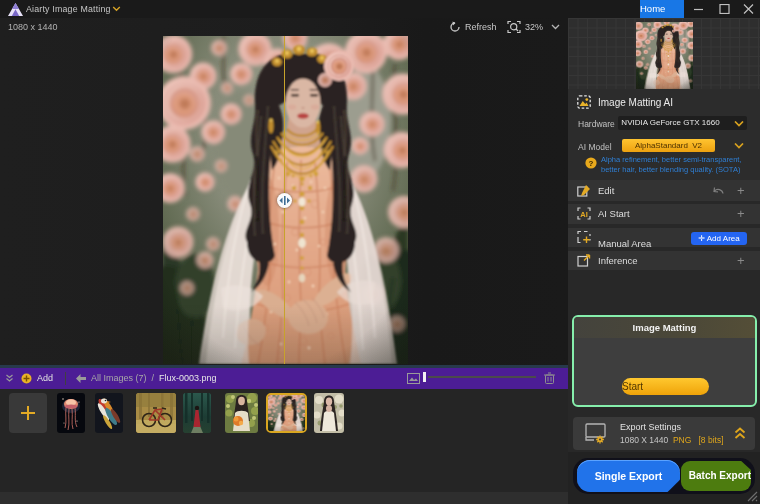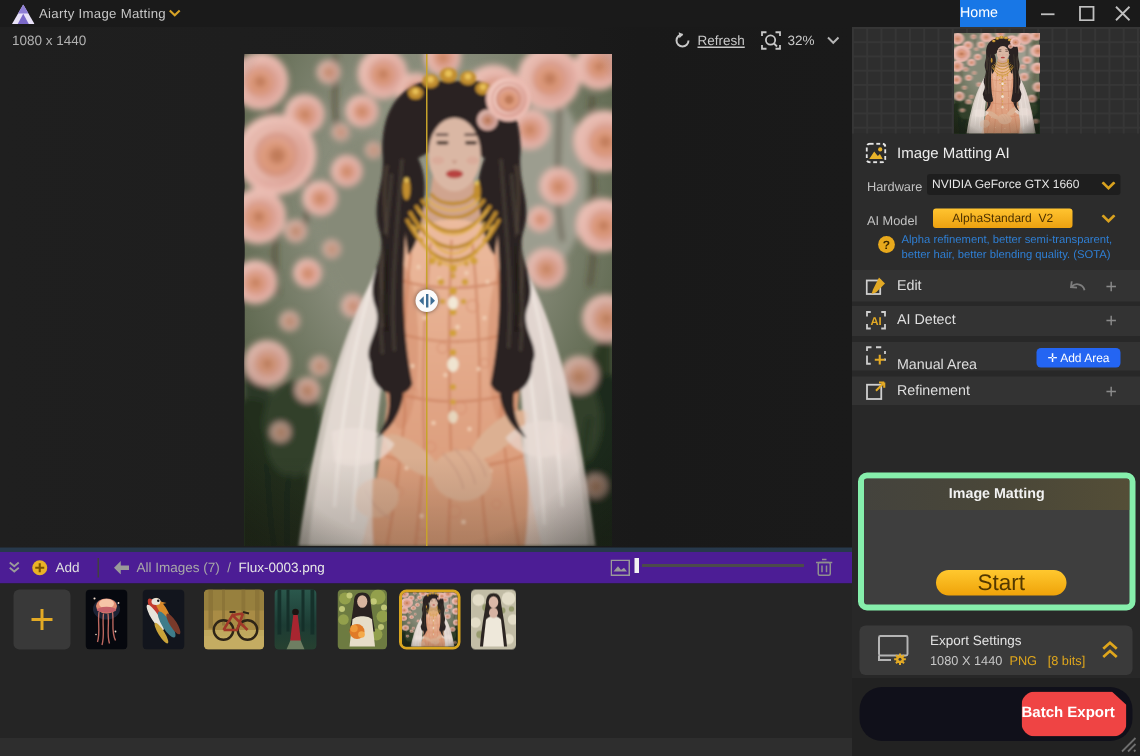--- a/index.html
+++ b/index.html
@@ -11,21 +11,21 @@
   
   #titlebar { left:0; top:0; width:760px; height:18px; background:#1a1a1a; }
   #appname { left:26px; top:4px; font-size:8.8px; color:#c6c6c6; letter-spacing:.2px; }
   #homebtn { left:640px; top:0; width:44px; height:18px; background:#1877e6; color:#fff;
     font-size:9.5px; line-height:18px; }
 
   
   #canvas { left:0; top:18px; width:568px; height:348px;
     background:linear-gradient(90deg,#1f1f1f 0%,#1d1d1d 55%,#191919 75%,#1a1a1a 100%); }
   #dims { left:8px; top:4px; font-size:9px; color:#b2b2b2; }
-  #refreshtxt { left:465px; top:4px; font-size:9px; color:#c8c8c8;text-decoration:underline; }
+  #refreshtxt { left:465px; top:4px; font-size:9px; color:#c8c8c8; }
   #zoomtxt { left:525px; top:4px; font-size:9px; color:#c8c8c8; }
   #watermark { left:374px; top:192px; font-size:53px; font-weight:800; letter-spacing:1px;
     color:rgba(255,255,255,0.055); }
   #photo { left:163px; top:18px; width:245px; height:328px; }
   #divline { left:284px; top:18px; width:1px; height:328px; background:#c7a32b; }
   #handle { left:277px; top:175px; width:15px; height:15px; background:#fbfbfb;
     border-radius:50%; box-shadow:0 0 3px rgba(0,0,0,.5); }
 
   
   #bluesep { left:0; top:365px; width:568px; height:3px; background:#27394c; }
@@ -53,35 +53,35 @@
     color:#e6e6e6; font-size:8px; text-align:center; line-height:14px; padding-right:24px; }
   #aisel { left:54px; top:121px; width:93px; height:13px; border-radius:2px;
     background:linear-gradient(180deg,#ffc430,#eda110);
     color:#4c3100; font-size:8px; text-align:center; line-height:13px; font-weight:400;}
   .bluetxt { position:absolute; font-size:7.5px; color:#2f7fd4; }
 
   #addarea { left:123px; top:214px; width:56px; height:13px; background:#2465f2; border-radius:3px;
     color:#fff; font-size:8px; text-align:center; line-height:13px; }
 
   #imcard { left:4px; top:297px; width:185px; height:92px; background:#3e3e3e; border-radius:6px;
-    border:4px solid #86efac; overflow:hidden; }
+    border:2px solid #86efac; overflow:hidden; }
   #imhead { left:0; top:0; width:100%; height:21px;
     background:linear-gradient(90deg,#44433d,#4a4738 55%,#544e37);
     color:#f2f2f2; font-size:9.5px; font-weight:700; text-align:center; line-height:21px; }
   #imtxt { left:0; top:31px; width:100%; text-align:center; font-size:8.5px; color:#b2b2b2; }
   #startbtn { left:48px; top:61px; width:87px; height:17px; border-radius:9px;
-    background:linear-gradient(180deg,#ffc82f,#efa309); color:#523800; font-size:15px;
-    text-align:center; line-height:17px; }
+    background:linear-gradient(180deg,#ffc82f,#efa309); color:#523800; font-size:10px;
+    text-align:left; line-height:17px; }
 
   #exportpanel { left:5px; top:399px; width:182px; height:33px; background:#3a3a3a; border-radius:4px; }
   #singlebtn { left:9px; top:442px; width:103px; height:32px; background:#2173ea;
     border-radius:13px; color:#fff; font-size:10.5px; font-weight:700; text-align:center;
     line-height:32px; clip-path:polygon(0 0,100% 0,100% 62%,88% 100%,0 100%); box-shadow:inset 0 1px 0 #5aa2ff;}
-  #batchbtn { left:113px; top:443px; width:70px; height:30px; background:#ef4444;
-    border-radius:9px; color:#fff; font-size:10px; font-weight:700; text-align:left;
+  #batchbtn { left:113px; top:443px; width:70px; height:30px; background:#4d7c0f;
+    border-radius:9px; color:#fff; font-size:10px; font-weight:700; text-align:right;
     line-height:30px; clip-path:polygon(0 0,86% 0,100% 30%,100% 100%,0 100%); }
   #btnshadow { left:5px; top:440px; width:182px; height:36px; background:#10101a; border-radius:15px;}
 </style>
 </head>
 <body>
 <div id="stage">
 
   <div class="abs" id="titlebar">
     <svg class="abs" style="left:8px;top:3px" width="15" height="13" viewBox="0 0 15 13">
       <path d="M7.5 0 L15 13 L0 13 Z" fill="#e8e2f8"></path>
@@ -241,36 +241,36 @@
     <div class="rowtxt" style="top:167px">Edit</div>
     <svg class="abs" style="left:144px;top:169px" width="13" height="8" viewBox="0 0 13 8">
       <path d="M11 6.5 A5 5 0 0 0 2.5 4 M2.5 0.5 L2 4.5 L6 4.8" stroke="#7e7e7e" stroke-width="1.2" fill="none"></path>
     </svg>
     <div class="plus" style="top:165px">+</div>
 
     <svg class="abs" style="left:9px;top:189px" width="14" height="13" viewBox="0 0 14 13">
       <path d="M3.5 1 H1 V4 M10.5 1 H13 V4 M13 9 V12 H10.5 M1 9 V12 H3.5" stroke="#cfcfcf" stroke-width="1.2" fill="none"></path>
       <text x="7" y="9.6" font-size="7.5" font-weight="700" fill="#e3aa25" text-anchor="middle">AI</text>
     </svg>
-    <div class="rowtxt" style="top:190px">AI Detect</div>
+    <div class="rowtxt" style="top:190px">AI Start</div>
     <div class="plus" style="top:188px">+</div>
 
     <svg class="abs" style="left:9px;top:212px" width="14" height="14" viewBox="0 0 14 14">
       <path d="M1 4 V1.5 H4 M7 1.5 H10.5 M13 4 V6 M1 7 V10 M13 9 V10.5" stroke="#cfcfcf" stroke-width="1.2" fill="none"></path>
       <path d="M1 10 V12.5 H3.5" stroke="#cfcfcf" stroke-width="1.2" fill="none"></path>
       <path d="M9.5 6.5 V13 M6.2 9.8 H12.8" stroke="#e3aa25" stroke-width="1.4"></path>
     </svg>
     <div class="rowtxt" style="top:220px">Manual Area</div>
     <div class="abs" id="addarea">✛ Add Area</div>
 
     <svg class="abs" style="left:9px;top:236px" width="14" height="13" viewBox="0 0 14 13">
       <rect x="1" y="2.5" width="9.5" height="9.5" fill="none" stroke="#cfcfcf" stroke-width="1.2"></rect>
       <path d="M7 6.5 L12.5 1 M12.5 1 H9 M12.5 1 V4.5" stroke="#e3aa25" stroke-width="1.4" fill="none"></path>
     </svg>
-    <div class="rowtxt" style="top:237px">Refinement</div>
+    <div class="rowtxt" style="top:237px">Inference</div>
     <div class="plus" style="top:235px">+</div>
 
     <div class="abs" id="imcard">
       <div class="abs" id="imhead">Image Matting</div>
       <div class="abs" id="startbtn">Start</div>
     </div>
 
     <div class="abs" id="exportpanel">
       <svg class="abs" style="left:12px;top:6px" width="24" height="22" viewBox="0 0 24 22">
         <rect x="1" y="1" width="19" height="13" rx="1" fill="none" stroke="#b5b5b5" stroke-width="1.3"></rect>
@@ -285,20 +285,21 @@
       </svg>
       <div class="abs" style="left:47px;top:5px;font-size:9px;color:#e2e2e2">Export Settings</div>
       <div class="abs" style="left:47px;top:18px;font-size:8.5px;color:#c6c6c6">1080 X 1440&nbsp; <span style="color:#dfa61c">PNG</span>&nbsp;&nbsp; <span style="color:#dfa61c">[8 bits]</span></div>
       <svg class="abs" style="left:161px;top:9px" width="12" height="14" viewBox="0 0 12 14">
         <path d="M1.5 6.5 L6 2.5 L10.5 6.5 M1.5 12 L6 8 L10.5 12" stroke="#dfa61c" stroke-width="1.8" fill="none"></path>
       </svg>
     </div>
 
     <div class="abs" style="left:0;top:434px;width:192px;height:52px;background:#222222"></div>
     <div class="abs" id="btnshadow"></div>
+    <div class="abs" id="singlebtn">Single Export</div>
     <div class="abs" id="batchbtn">Batch Export</div>
     <svg class="abs" style="left:176px;top:470px" width="14" height="14" viewBox="0 0 14 14">
       <path d="M4 13 L13 4 M8 13 L13 8 M12 13 L13 12" stroke="#6e6e6e" stroke-width="1.2"></path>
     </svg>
   </div>
 
   <svg width="0" height="0" style="position:absolute">
     <defs>
       <filter id="b1" x="-20%" y="-20%" width="140%" height="140%">
           <feGaussianBlur stdDeviation="2.3"></feGaussianBlur>

